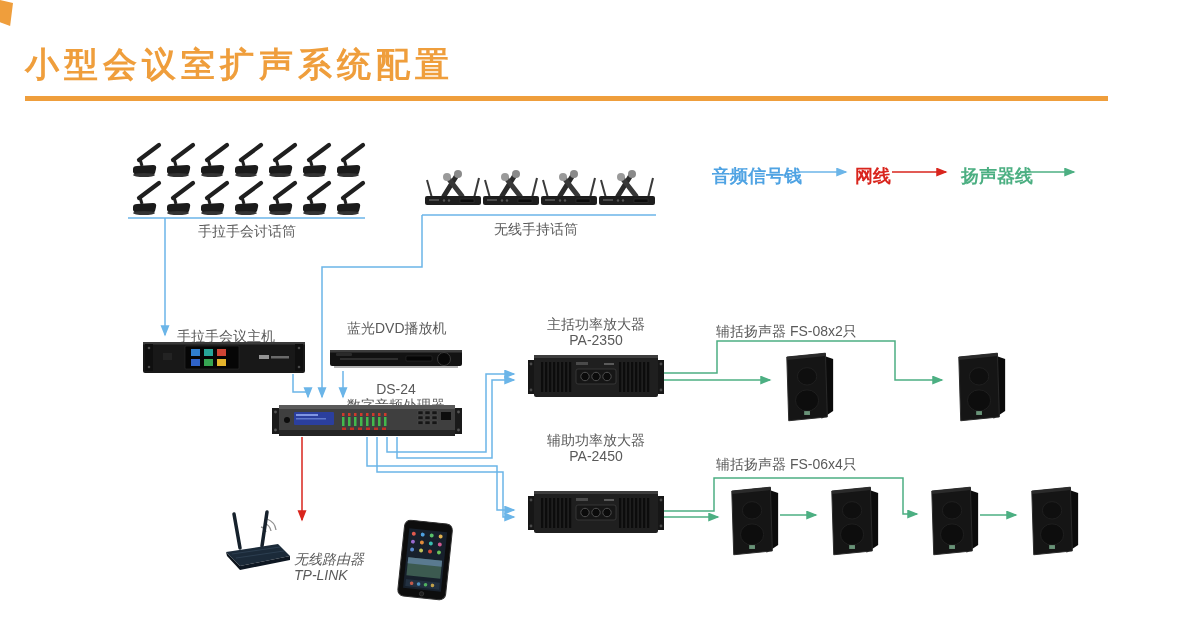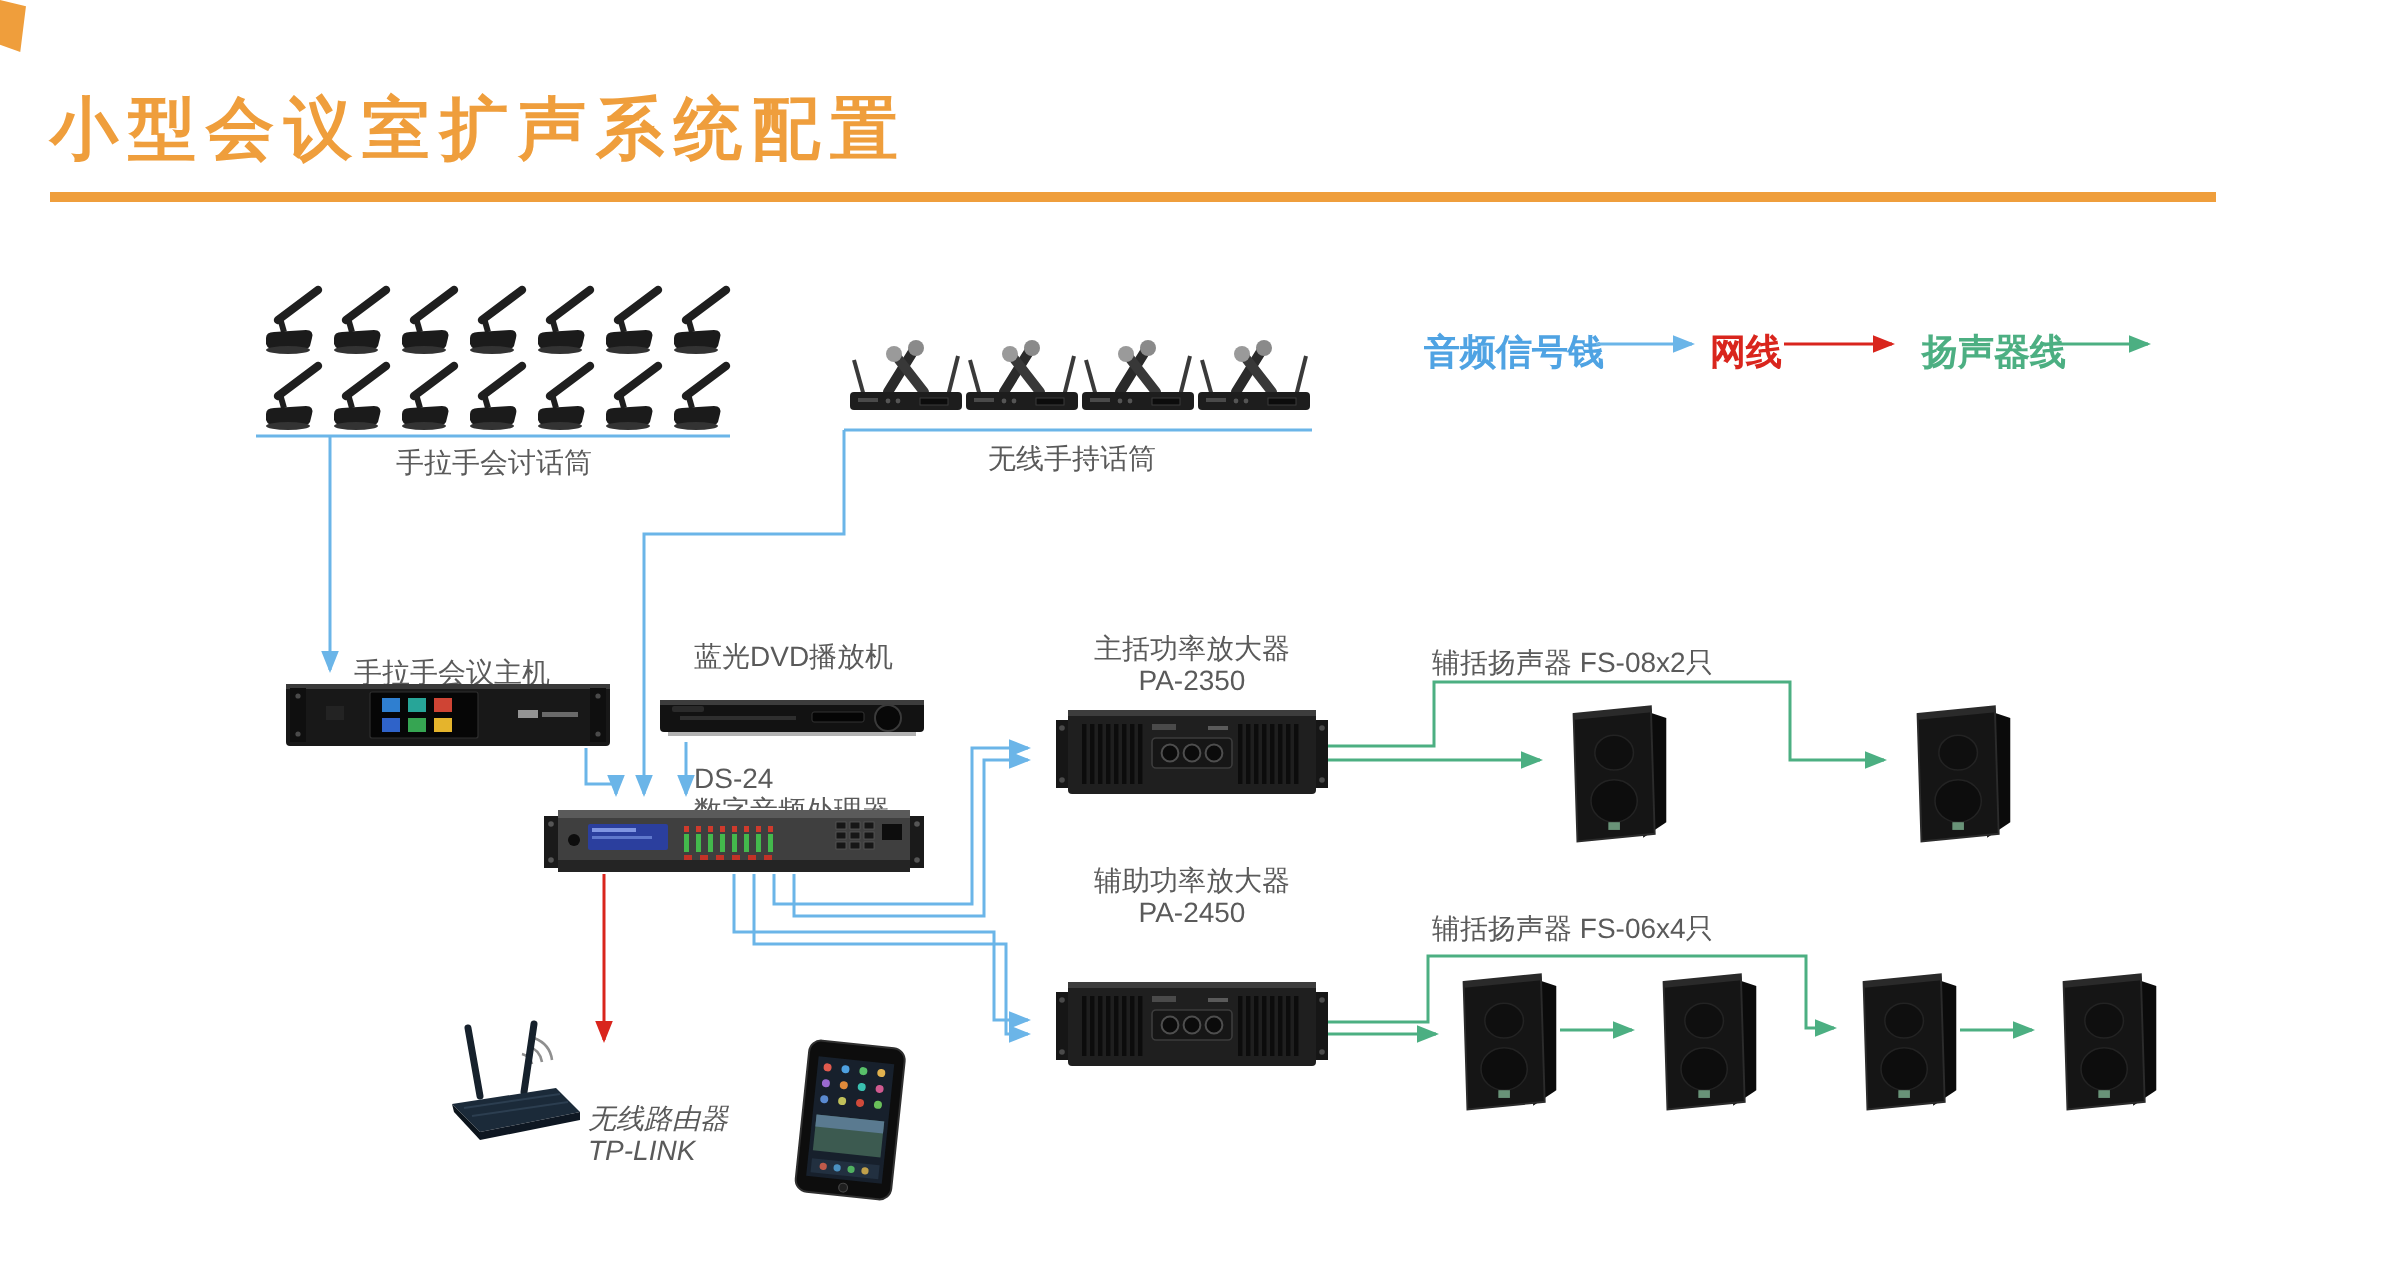--- a/index.html
+++ b/index.html
@@ -310,21 +310,21 @@
       <rect x="0" y="6" width="132" height="16" rx="2" fill="#121212"></rect>
       <rect x="0" y="6" width="132" height="2.5" fill="#3c3c3c"></rect>
       <rect x="6" y="9" width="16" height="3" rx="1" fill="#2a2a2a"></rect>
       <rect x="10" y="14" width="58" height="2" fill="#2e2e2e"></rect>
       <rect x="76" y="12" width="26" height="5" rx="1" fill="#050505" stroke="#333" stroke-width="0.5"></rect>
       <circle cx="114" cy="15" r="6.5" fill="#080808" stroke="#3a3a3a" stroke-width="1"></circle>
       <rect x="4" y="22" width="124" height="2" fill="#000" opacity="0.3"></rect>
     </svg>
   </div>
 
-  <div class="label" style="left:347px;top:381px;">
+  <div class="label" style="left:347px;top:381px;text-align:center;">
     <div>DS-24</div>
     <div>数字音频处理器</div>
   </div>
   <div class="device" style="left:272px;top:404px;">
     <svg width="190" height="34" viewBox="0 0 190 34">
       <rect x="0" y="4" width="7" height="26" fill="#1a1a1a"></rect>
       <rect x="183" y="4" width="7" height="26" fill="#1a1a1a"></rect>
       <circle cx="3.5" cy="8" r="1.4" fill="#555"></circle>
         <circle cx="3.5" cy="26" r="1.4" fill="#555"></circle>
       <circle cx="186.5" cy="8" r="1.4" fill="#555"></circle>

